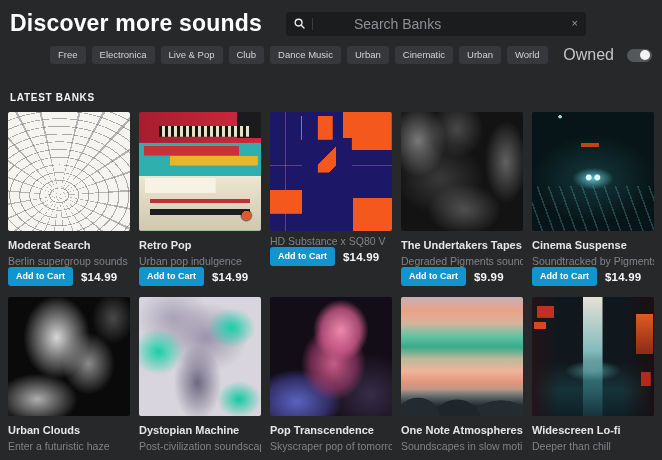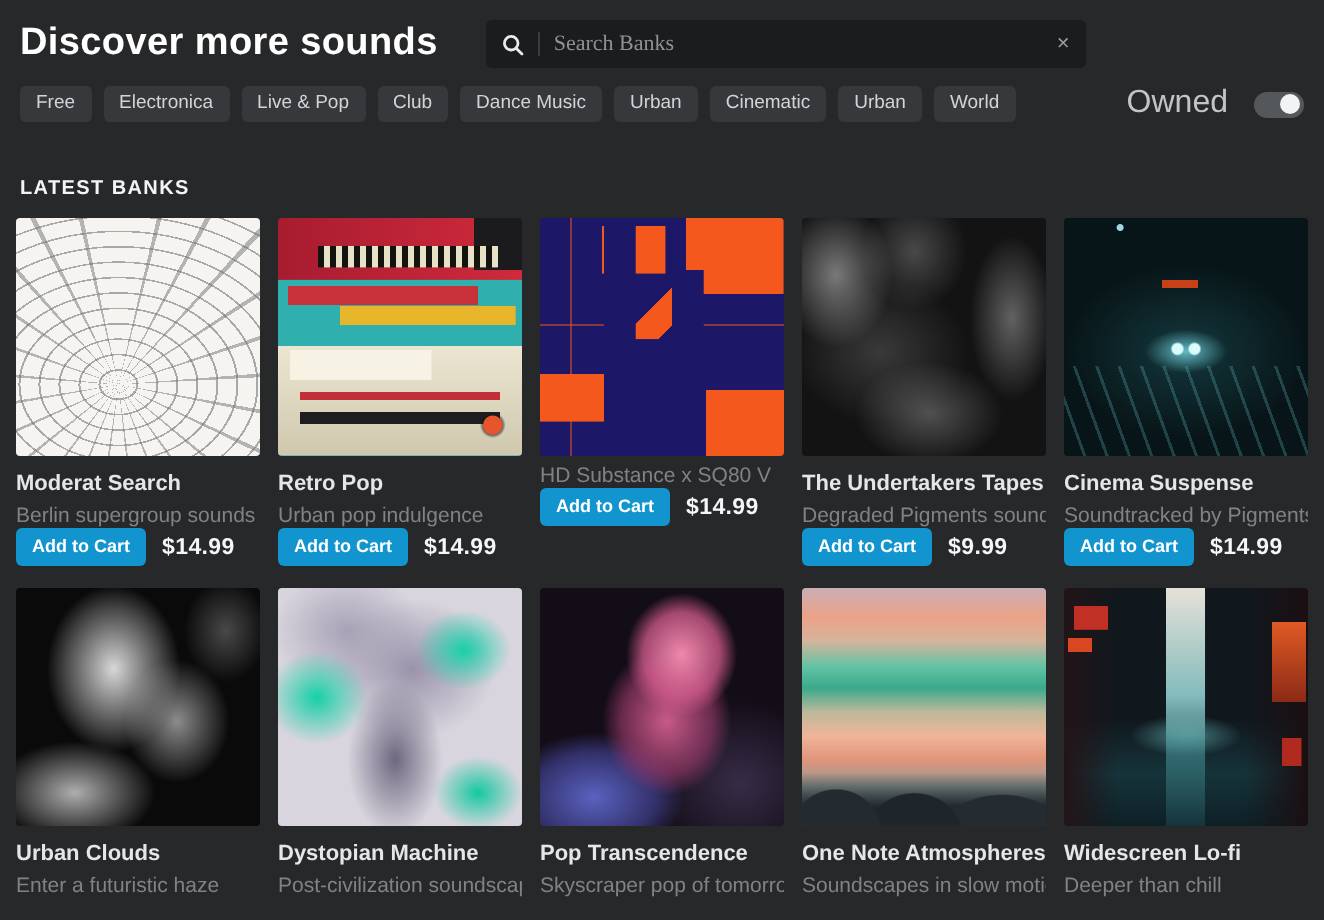--- a/index.html
+++ b/index.html
@@ -4,35 +4,35 @@
 <style>
   html,body{margin:0;padding:0;background:#1a1b1d;}
   .app{
     width:662px;height:460px;overflow:hidden;position:relative;
     background:#26282a;color:#e8eaec;
     font-family:"Liberation Sans", sans-serif;
     -webkit-font-smoothing:antialiased;
   }
   
   .hdr{display:flex;align-items:center;padding:10px 10px 0 10px;}
-  .hdr h1{margin:0;font-size:19px;font-weight:700;letter-spacing:.2px;color:#fff;}
+  .hdr h1{margin:0;font-size:23px;font-weight:700;letter-spacing:.2px;color:#fff;}
   .search{
     margin-left:24px;width:300px;height:24px;background:#1a1c1e;border-radius:3px;
     display:flex;align-items:center;padding:0 8px;gap:7px;box-sizing:border-box;
   }
   .search svg{flex:none;display:block;}
   .search .sep{width:1px;height:12px;background:#3a3d40;flex:none;}
   .search input{
     flex:1;background:transparent;border:none;outline:none;color:#d6d8da;
-    font-size:11px;font-family:Liberation Serif, serif;padding:0;
+    font-size:14px;font-family:Liberation Sans, sans-serif;padding:0;margin-left:34px;
   }
   .search input::placeholder{color:#8f9295;}
   .search .clear{color:#9a9da0;font-size:11px;line-height:1;cursor:default;background:none;border:none;padding:0;font-family:"Liberation Sans",sans-serif;}
   
-  .chips{display:flex;align-items:center;gap:6px;padding:9px 10px 0 10px;}
+  .chips{display:flex;align-items:center;gap:6px;padding:9px 10px 0 10px;margin-left:40px;}
   .chip{
     background:#36383b;color:#d2d4d6;font-size:9.5px;line-height:1;
     padding:4px 8px 4px 8px;border-radius:3px;white-space:nowrap;cursor:default;
   }
   .chips .spacer{flex:1;}
   .owned-label{font-size:16px;color:#c2c4c6;margin-right:7px;}
   .toggle{width:25px;height:13px;border-radius:7px;background:#55585b;position:relative;flex:none;cursor:default;}
   .toggle .knob{position:absolute;top:1.5px;width:10px;height:10px;border-radius:50%;background:#f2f3f4;left:2px;transition:left .1s;}
   .toggle.on .knob{left:13px;}
   

